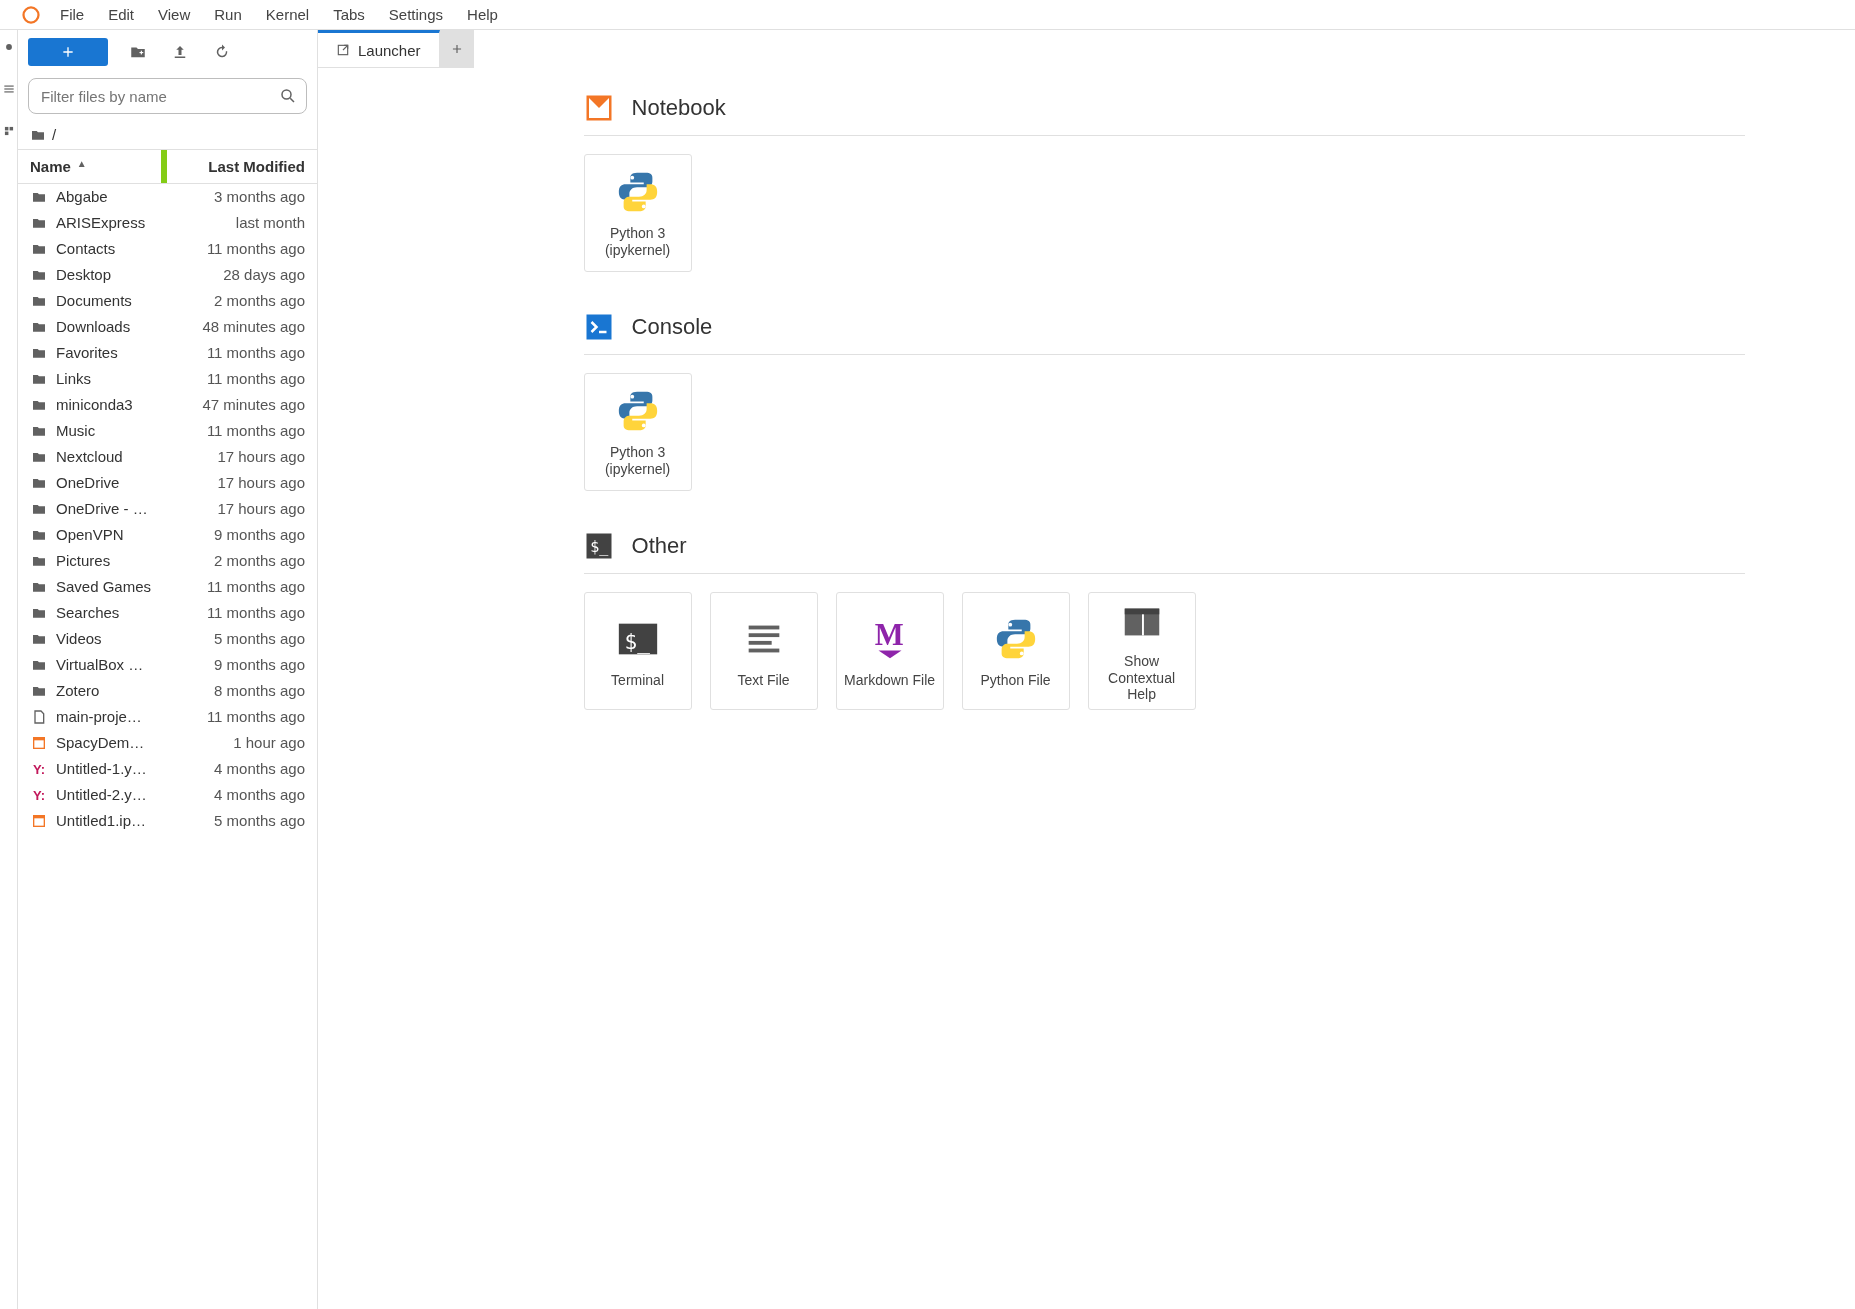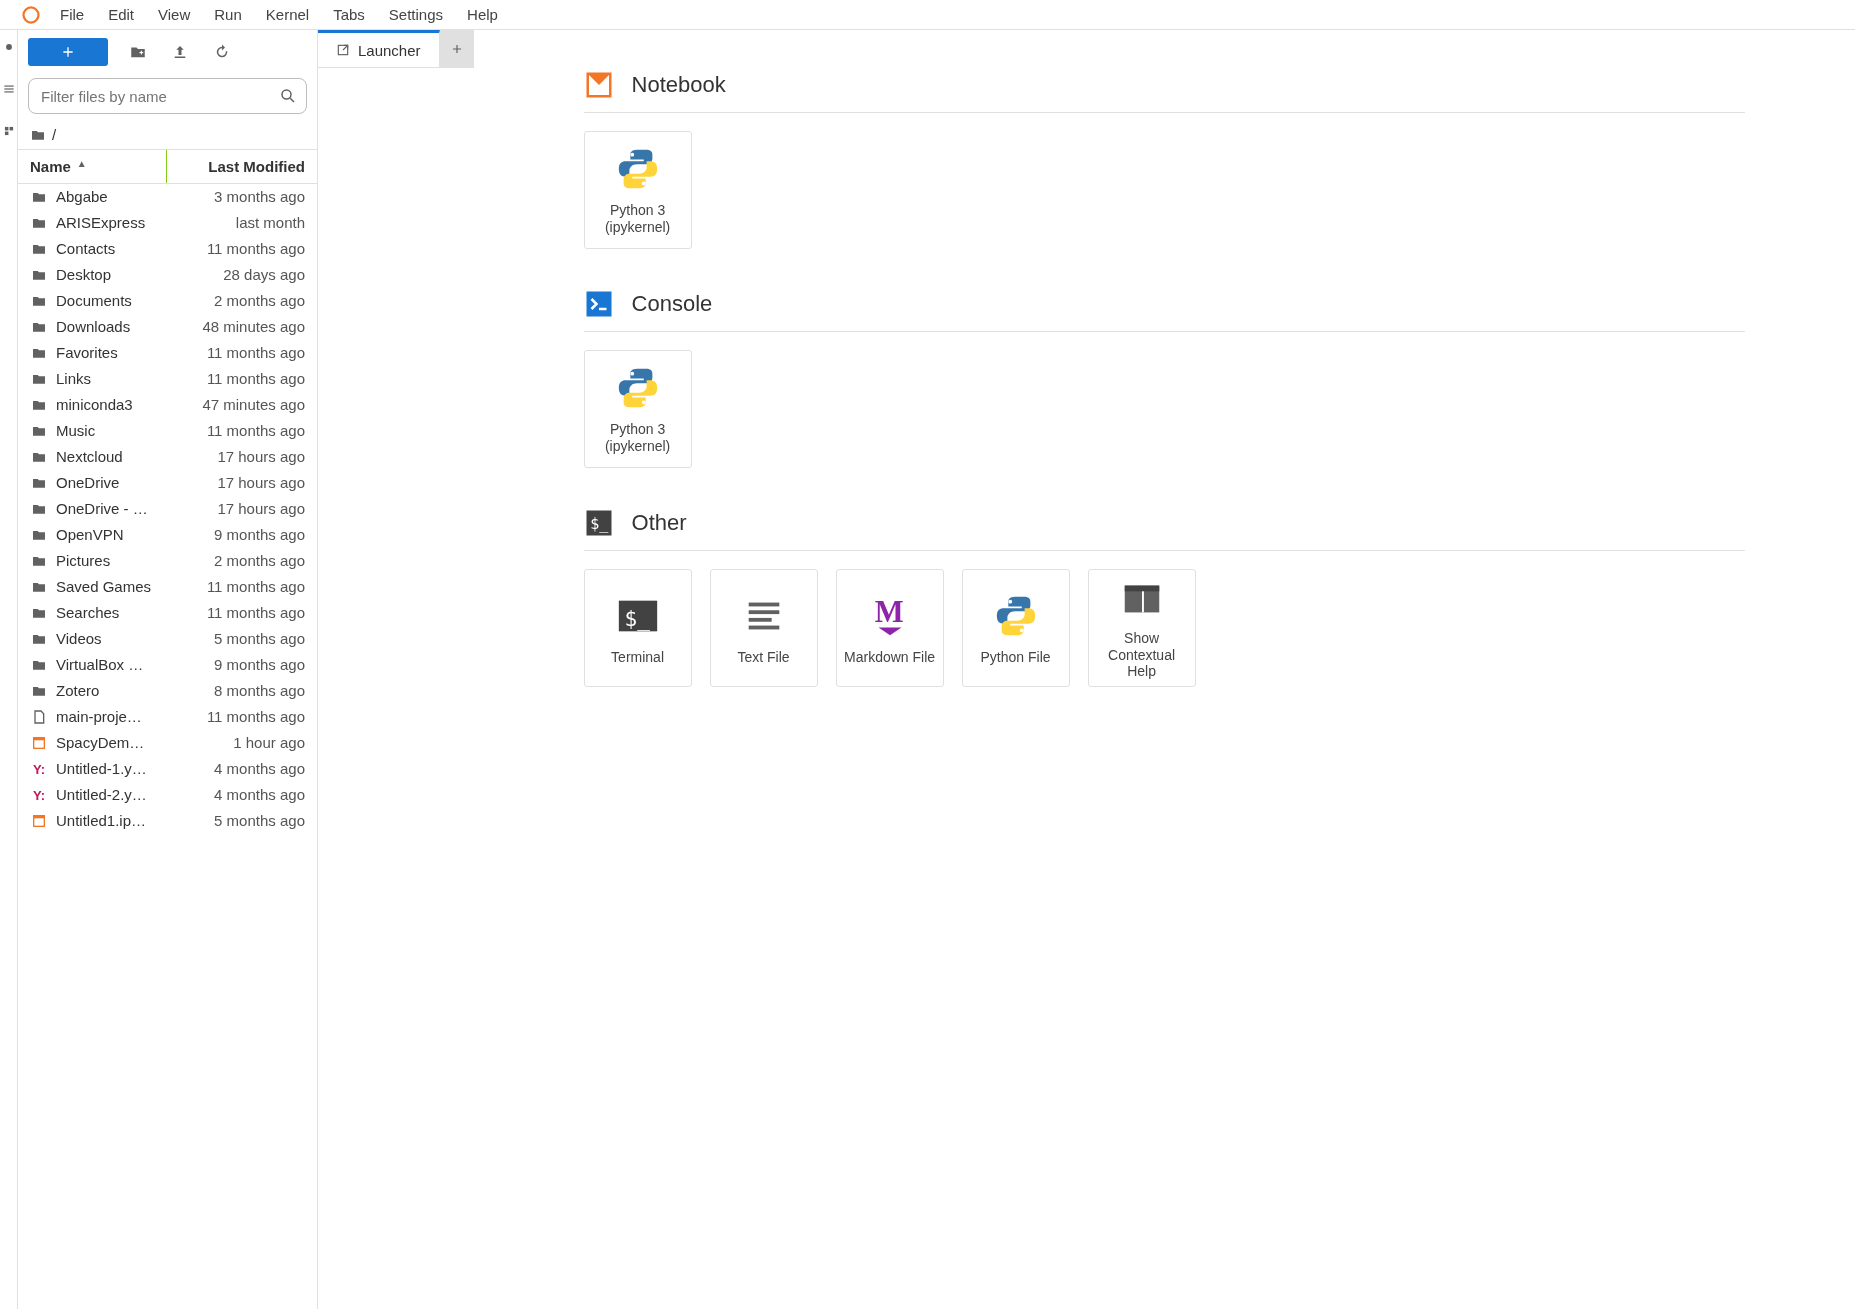--- a/index.html
+++ b/index.html
@@ -25,38 +25,38 @@
 .sb-icon-btn { background: none; border: none; color: #616161; cursor: pointer; width: 24px; height: 24px; display: flex; align-items: center; justify-content: center; }
 
 .sb-filter { margin: 4px 10px 6px; position: relative; }
 .sb-filter input { width: 100%; height: 36px; border: 1px solid #bdbdbd; border-radius: 8px; padding: 0 36px 0 12px; font-size: 15px; color: #616161; }
 .sb-filter .search-icon { position: absolute; right: 10px; top: 50%; transform: translateY(-50%); color: #616161; }
 
 .breadcrumb { display: flex; align-items: center; padding: 6px 12px; gap: 6px; font-size: 15px; color: #333; }
 .breadcrumb svg { width: 16px; height: 16px; }
 
 .file-header { display: flex; border-top: 1px solid #e0e0e0; border-bottom: 1px solid #e0e0e0; font-size: 15px; }
-.file-header .col-name { flex: 1; padding: 8px 12px; border-right: 1px solid #84cc16; display: flex; gap: 6px; font-weight: 600; }
+.file-header .col-name { flex: 1; padding: 8px 12px; border-right: 6px solid #84cc16; display: flex; gap: 6px; font-weight: 600; }
 .file-header .col-mod { width: 150px; padding: 8px 12px; text-align: right; font-weight: 600; }
 .sort-arrow { font-size: 10px; color: #616161; }
 
 .file-list { flex: 1; overflow-y: auto; }
 .file-row { display: flex; padding: 4px 12px; font-size: 15px; cursor: pointer; }
 .file-row .fi { width: 18px; height: 18px; margin-right: 8px; flex-shrink: 0; display: flex; align-items: center; justify-content: center; }
 .file-row .fname { flex: 1; white-space: nowrap; overflow: hidden; text-overflow: ellipsis; }
 .file-row .fmod { width: 140px; text-align: right; color: #555; white-space: nowrap; }
 
 
 .main { flex: 1; display: flex; flex-direction: row; min-width: 0; }
 .tabbar { display: flex; align-items: stretch; height: 38px; background: #bdbdbd; border-bottom: 1px solid #e0e0e0; }
 .tab { display: flex; align-items: center; gap: 8px; padding: 0 18px; background: #fff; border-top: 3px solid #1976d2; border-right: 1px solid #e0e0e0; font-size: 15px; cursor: pointer; }
 .tab-add { width: 34px; background: #e0e0e0; border: none; display: flex; align-items: center; justify-content: center; cursor: pointer; color: #616161; font-size: 18px; }
 
 .launcher { flex: 1; overflow: auto; padding: 40px 110px; }
-.section { margin-bottom: 40px; }
+.section { margin-bottom: 40px; margin-top: 23px; }
 .section-head { display: flex; align-items: center; gap: 18px; padding-bottom: 12px; margin-bottom: 18px; border-bottom: 1px solid #e0e0e0; }
 .section-head .sh-icon { width: 30px; height: 30px; display: flex; align-items: center; justify-content: center; }
 .section-head .sh-title { font-size: 22px; font-weight: 400; color: #333; }
 
 .cards { display: flex; gap: 18px; flex-wrap: wrap; }
 .card { width: 108px; height: 118px; border: 1px solid #e0e0e0; border-radius: 3px; display: flex; flex-direction: column; align-items: center; justify-content: center; cursor: pointer; padding: 10px 6px; text-align: center; }
 .card .card-icon { width: 50px; height: 50px; margin-bottom: 8px; display: flex; align-items: center; justify-content: center; }
 .card .card-label { font-size: 14px; color: #444; line-height: 1.2; }
 
 

